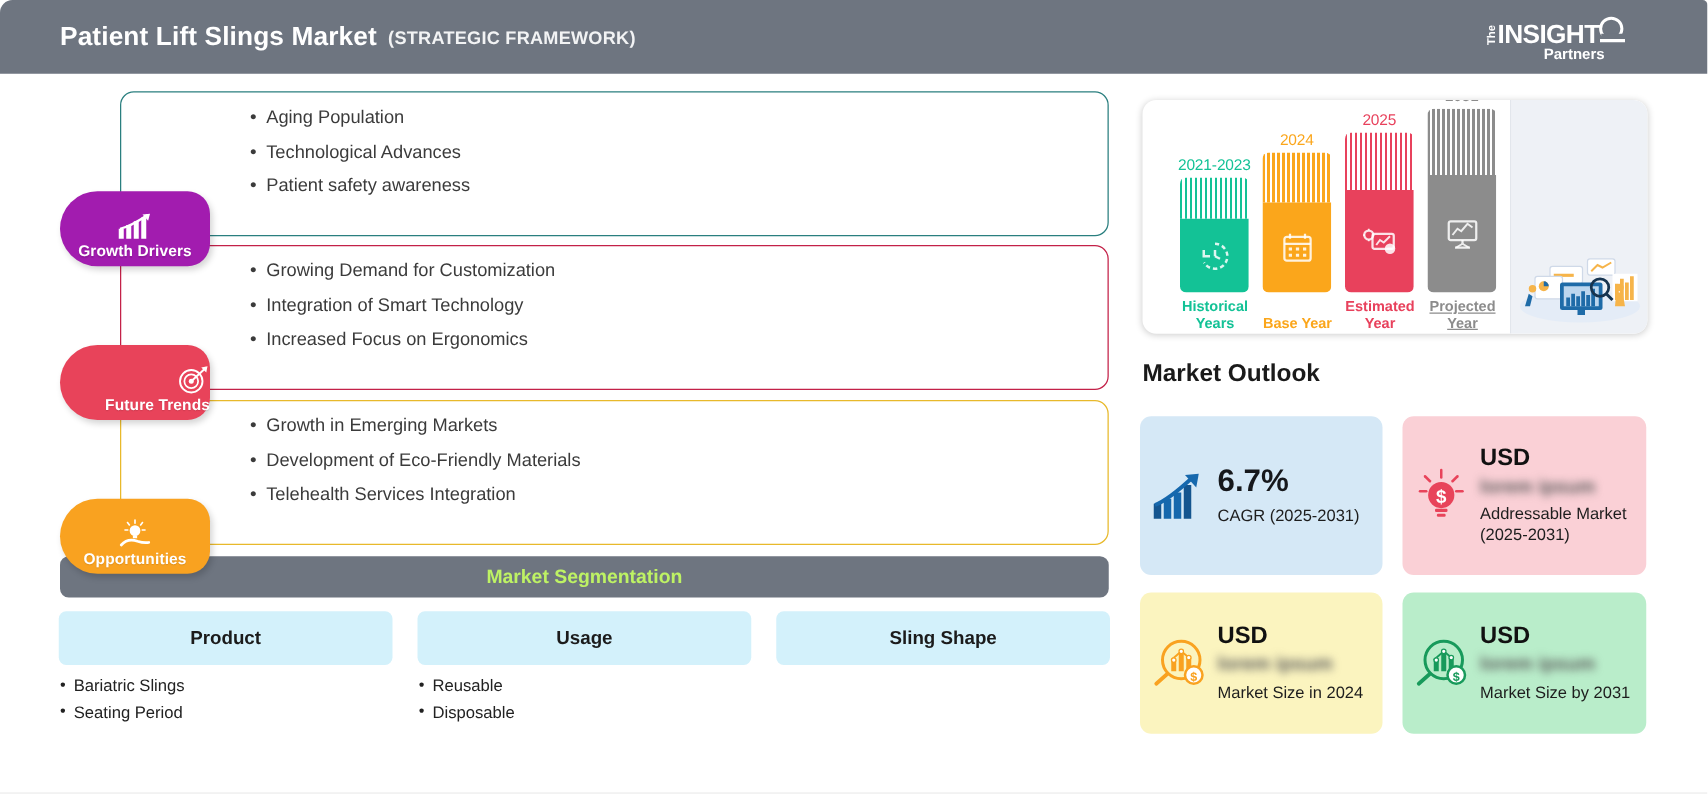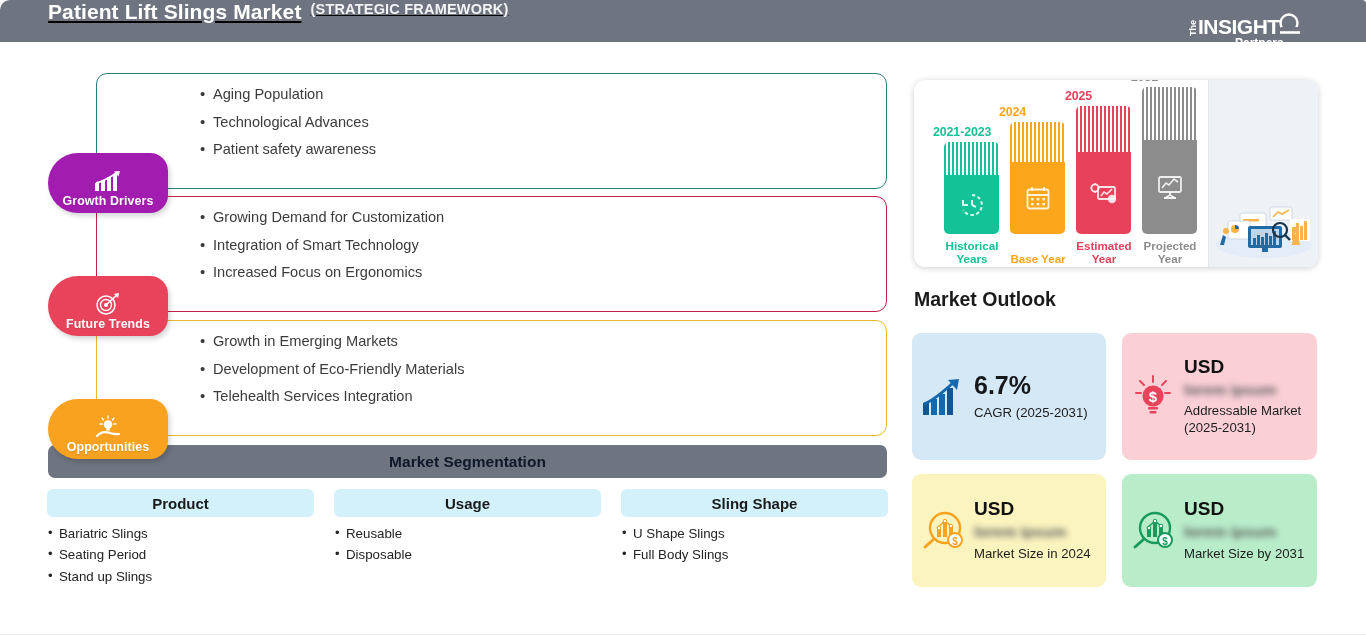--- a/index.html
+++ b/index.html
@@ -6,24 +6,24 @@
   html, body {
     width: 1366px; height: 635px;
     font-family: "Liberation Sans", sans-serif;
     background: #ffffff;
     overflow: hidden;
   }
   .page { position: relative; width: 1366px; height: 635px; background:#fff; }
 
   
   .header {
-    position:absolute; left:0; top:0; width:1366px; height:42px;
+    position:absolute; left:0; top:0; width:1366px; height:59px;
     background:#6e7580;
     border-top-left-radius:10px; border-top-right-radius:4px;
-    display:flex; align-items:flex-start;text-decoration:underline;
+    display:flex; align-items:center;
   }
   .header-title {
     margin-left:48px;
     font-size:21px; font-weight:bold; color:#ffffff; letter-spacing:.1px;
   }
   .header-sub {
     margin-left:9px; font-size:14.5px; font-weight:bold; color:#f2f3f4;
     letter-spacing:.2px; position:relative; top:1px;
   }
   .logo { position:absolute; right:58px; top:10px; width:128px; height:40px; }
@@ -47,41 +47,41 @@
 
   .badge {
     position:absolute; left:48px; width:120px; height:60px;
     border-radius:30px 18px 18px 30px;
     display:flex; flex-direction:column; align-items:center; justify-content:flex-end;
     padding-bottom:5px;
     box-shadow: 2px 3px 5px rgba(0,0,0,.17);
     z-index:4;
   }
   .badge.green  { top:96px;  background:#a21caf; }
-  .badge.red    { top:219px; background:#e8435a; }
+  .badge.red    { top:219px; background:#e8435a;align-items:flex-end; }
   .badge.orange { top:342px; background:#f9a220; }
   .badge-icon { height:24px; display:flex; align-items:center; justify-content:center; }
   .badge-label {
     color:#fff; font-size:12.4px; font-weight:bold; letter-spacing:.1px;
     text-shadow:0 1px 1px rgba(0,0,0,.12); margin-top:1px;
   }
 
   
   .seg-title {
     position:absolute; left:48px; top:388px; width:839px; height:33px;
     background:#6e7580; border-radius:7px;
     display:flex; align-items:center; justify-content:center;
-    color:#0f172a; font-size:15.5px; font-weight:bold;
+    color:#bef264; font-size:15.5px; font-weight:bold;
   }
   .seg-col { position:absolute; top:432px; width:267px; }
   .seg-col.c1 { left:47px; }
   .seg-col.c2 { left:334px; }
-  .seg-col.c3 { left:621px; }
+  .seg-col.c3 { left:621px;text-align:right; }
   .seg-head {
-    height:28px; background:#d3f1fb; border-radius:6px;
+    height:43px; background:#d3f1fb; border-radius:6px;
     display:flex; align-items:center; justify-content:center;
     font-size:15px; font-weight:bold; color:#1b1b1b;
   }
   .seg-list { margin-top:10px; }
   .seg-list li {
     list-style:none; font-size:13.3px; color:#222; line-height:1.0;
     margin-bottom:8px; position:relative; padding-left:12px; white-space:nowrap;
   }
   .seg-list li:before {
     content:"•"; position:absolute; left:1px; top:-1px; font-size:13px; color:#222;
@@ -94,22 +94,22 @@
     position:absolute; left:9px; top:23px; width:404px; height:187px;
     background:#fff; border-radius:11px;
     box-shadow:0 1px 6px rgba(0,0,0,.20);
     overflow:hidden;
   }
   .forecast-bars { position:absolute; left:0; top:0; width:295px; height:187px; }
   .fbar { position:absolute; bottom:33px; width:55px; border-radius:5px; overflow:hidden; }
   .fbar .stripes { width:100%; }
   .fbar .solid { width:100%; display:flex; align-items:center; justify-content:center; }
   .fbar-year {
-    position:absolute; width:100%; 
-    font-size:12.4px; font-weight:bold; letter-spacing:-.1px;
+    position:absolute; width:100%; text-align:center;
+    font-size:12.4px; font-weight:normal; letter-spacing:-.1px;
   }
   .fbar-label {
     position:absolute; bottom:2px; width:66px; text-align:center;
     font-size:11.6px; font-weight:bold; line-height:1.12;
   }
   .forecast-right {
     position:absolute; right:0; top:0; width:110px; height:187px;
     background:#eef1f6; border-left:1px solid #e2e6ec;
     border-top-right-radius:11px; border-bottom-right-radius:11px;
   }
@@ -232,38 +232,33 @@
       <span class="badge-label">Opportunities</span>
     </div>
 
     <div class="seg-title">Market Segmentation</div>
 
     <div class="seg-col c1">
       <div class="seg-head">Product</div>
       <ul class="seg-list">
         <li>Bariatric Slings</li>
         <li>Seating Period</li>
-        <li>Stand up Slings</li>
       </ul>
     </div>
 
     <div class="seg-col c2">
       <div class="seg-head">Usage</div>
       <ul class="seg-list">
         <li>Reusable</li>
         <li>Disposable</li>
       </ul>
     </div>
 
     <div class="seg-col c3">
       <div class="seg-head">Sling Shape</div>
-      <ul class="seg-list">
-        <li>U Shape Slings</li>
-        <li>Full Body Slings</li>
-      </ul>
     </div>
   </div>
 
   <div class="right">
 
     <div class="forecast-card">
       <div class="forecast-bars" id="fbars">
           <div class="fbar" style="left: 30px; height: 92px;">
             <div class="stripes" style="height:33px;background:repeating-linear-gradient(90deg, #13c296 0 2px, #ffffff 2px 4px);"></div>
             <div class="solid" style="height:59px;background:#13c296;">
@@ -325,21 +320,21 @@
                 <rect x="3" y="3" width="22" height="15" rx="1.5" fill="none" stroke="rgba(255,255,255,.85)" stroke-width="1.8"></rect>
                 <path d="M6 14 L10 9 L13 11 L18 5 L22 8" stroke="rgba(255,255,255,.85)" stroke-width="1.6" fill="none"></path>
                 <line x1="14" y1="18" x2="14" y2="21" stroke="rgba(255,255,255,.85)" stroke-width="1.8"></line>
                 <line x1="8" y1="24" x2="20" y2="24" stroke="rgba(255,255,255,.85)" stroke-width="1.8"></line>
                 <line x1="14" y1="21" x2="9" y2="24" stroke="rgba(255,255,255,.85)" stroke-width="1.5"></line>
                 <line x1="14" y1="21" x2="19" y2="24" stroke="rgba(255,255,255,.85)" stroke-width="1.5"></line>
               </svg>
             </div>
           </div>
           <div class="fbar-year" style="left: 217px; width: 77px; bottom: 183px; color: rgb(140, 140, 140);">2031</div>
-          <div class="fbar-label" style="left: 223px; color: rgb(140, 140, 140);">Projected Year</div>
+          <div class="fbar-label" style="left: 223px; color: rgb(140, 140, 140); text-decoration: underline;">Projected Year</div>
         </div>
       <div class="forecast-right">
         <svg width="104" height="62" viewBox="0 0 104 62" style="position:absolute;bottom:8px;left:3px">
           <ellipse cx="52" cy="48" rx="48" ry="13" fill="#e4ecf7"></ellipse>
           <rect x="28" y="16" width="26" height="14" rx="2" fill="#fff" stroke="#cfd9e8" stroke-width="1"></rect>
           <rect x="31" y="22" width="16" height="2.5" fill="#f6b44a"></rect>
           <rect x="58" y="10" width="22" height="13" rx="2" fill="#fff" stroke="#cfd9e8" stroke-width="1"></rect>
           <path d="M61 20 L66 15 L70 17 L77 13" stroke="#f6b44a" stroke-width="1.6" fill="none"></path>
           <rect x="16" y="24" width="22" height="18" rx="2" fill="#fff" stroke="#cfd9e8" stroke-width="1"></rect>
           <circle cx="23" cy="32" r="4" fill="#f6b44a"></circle>

